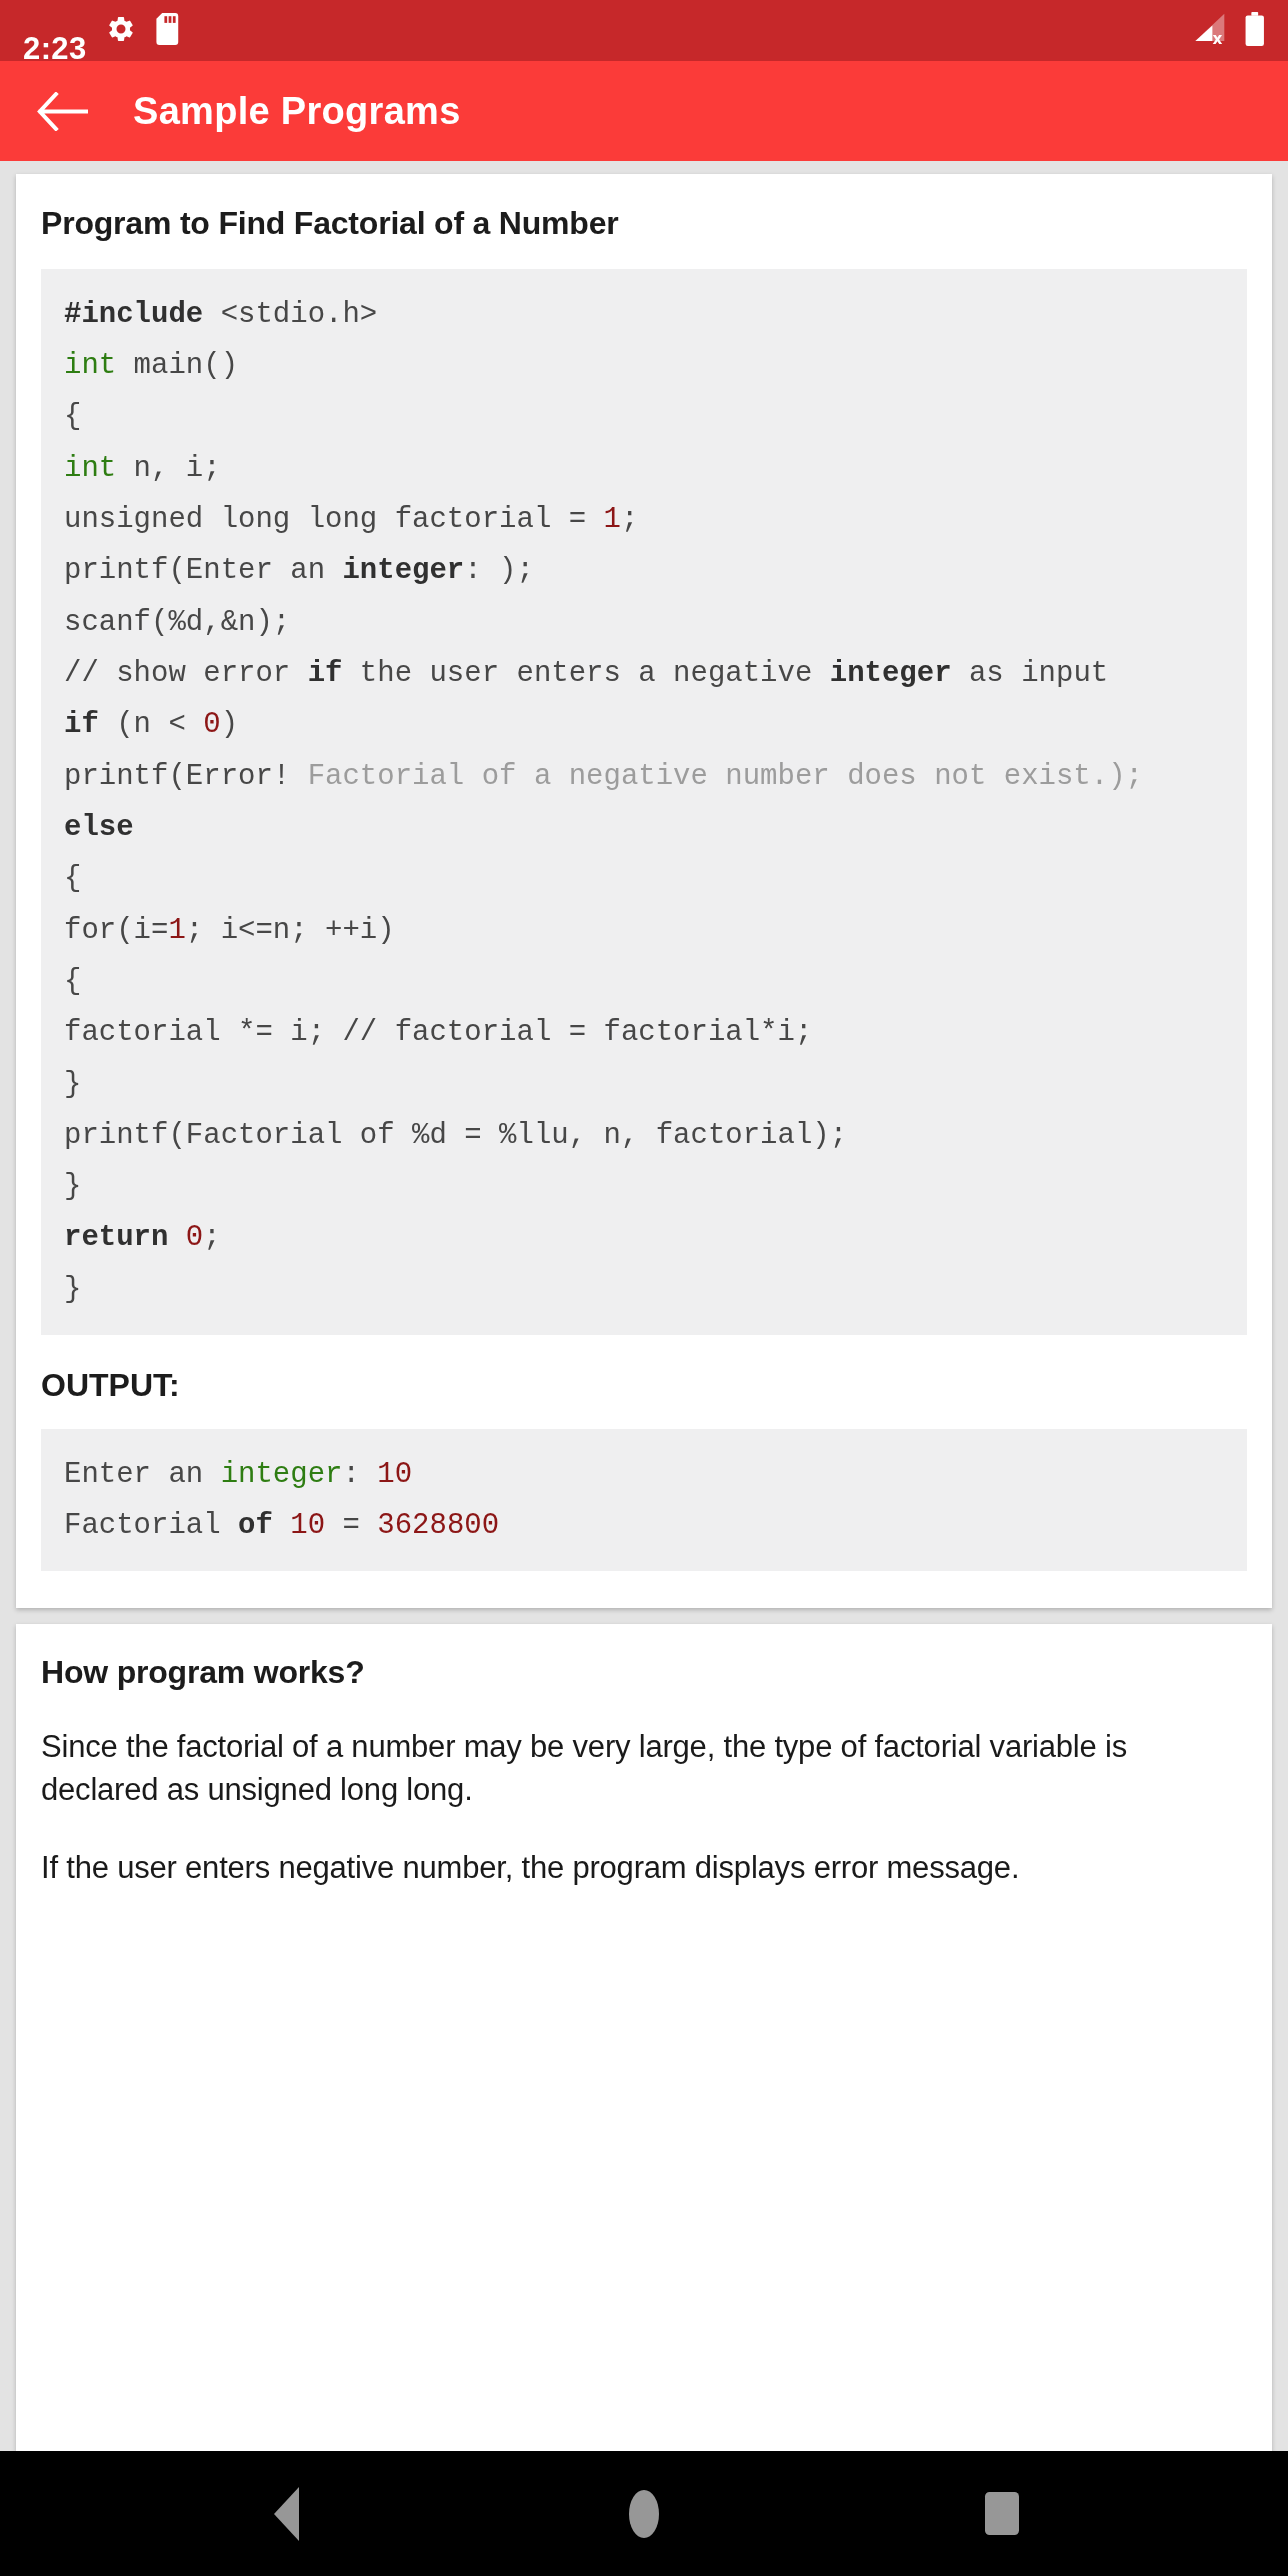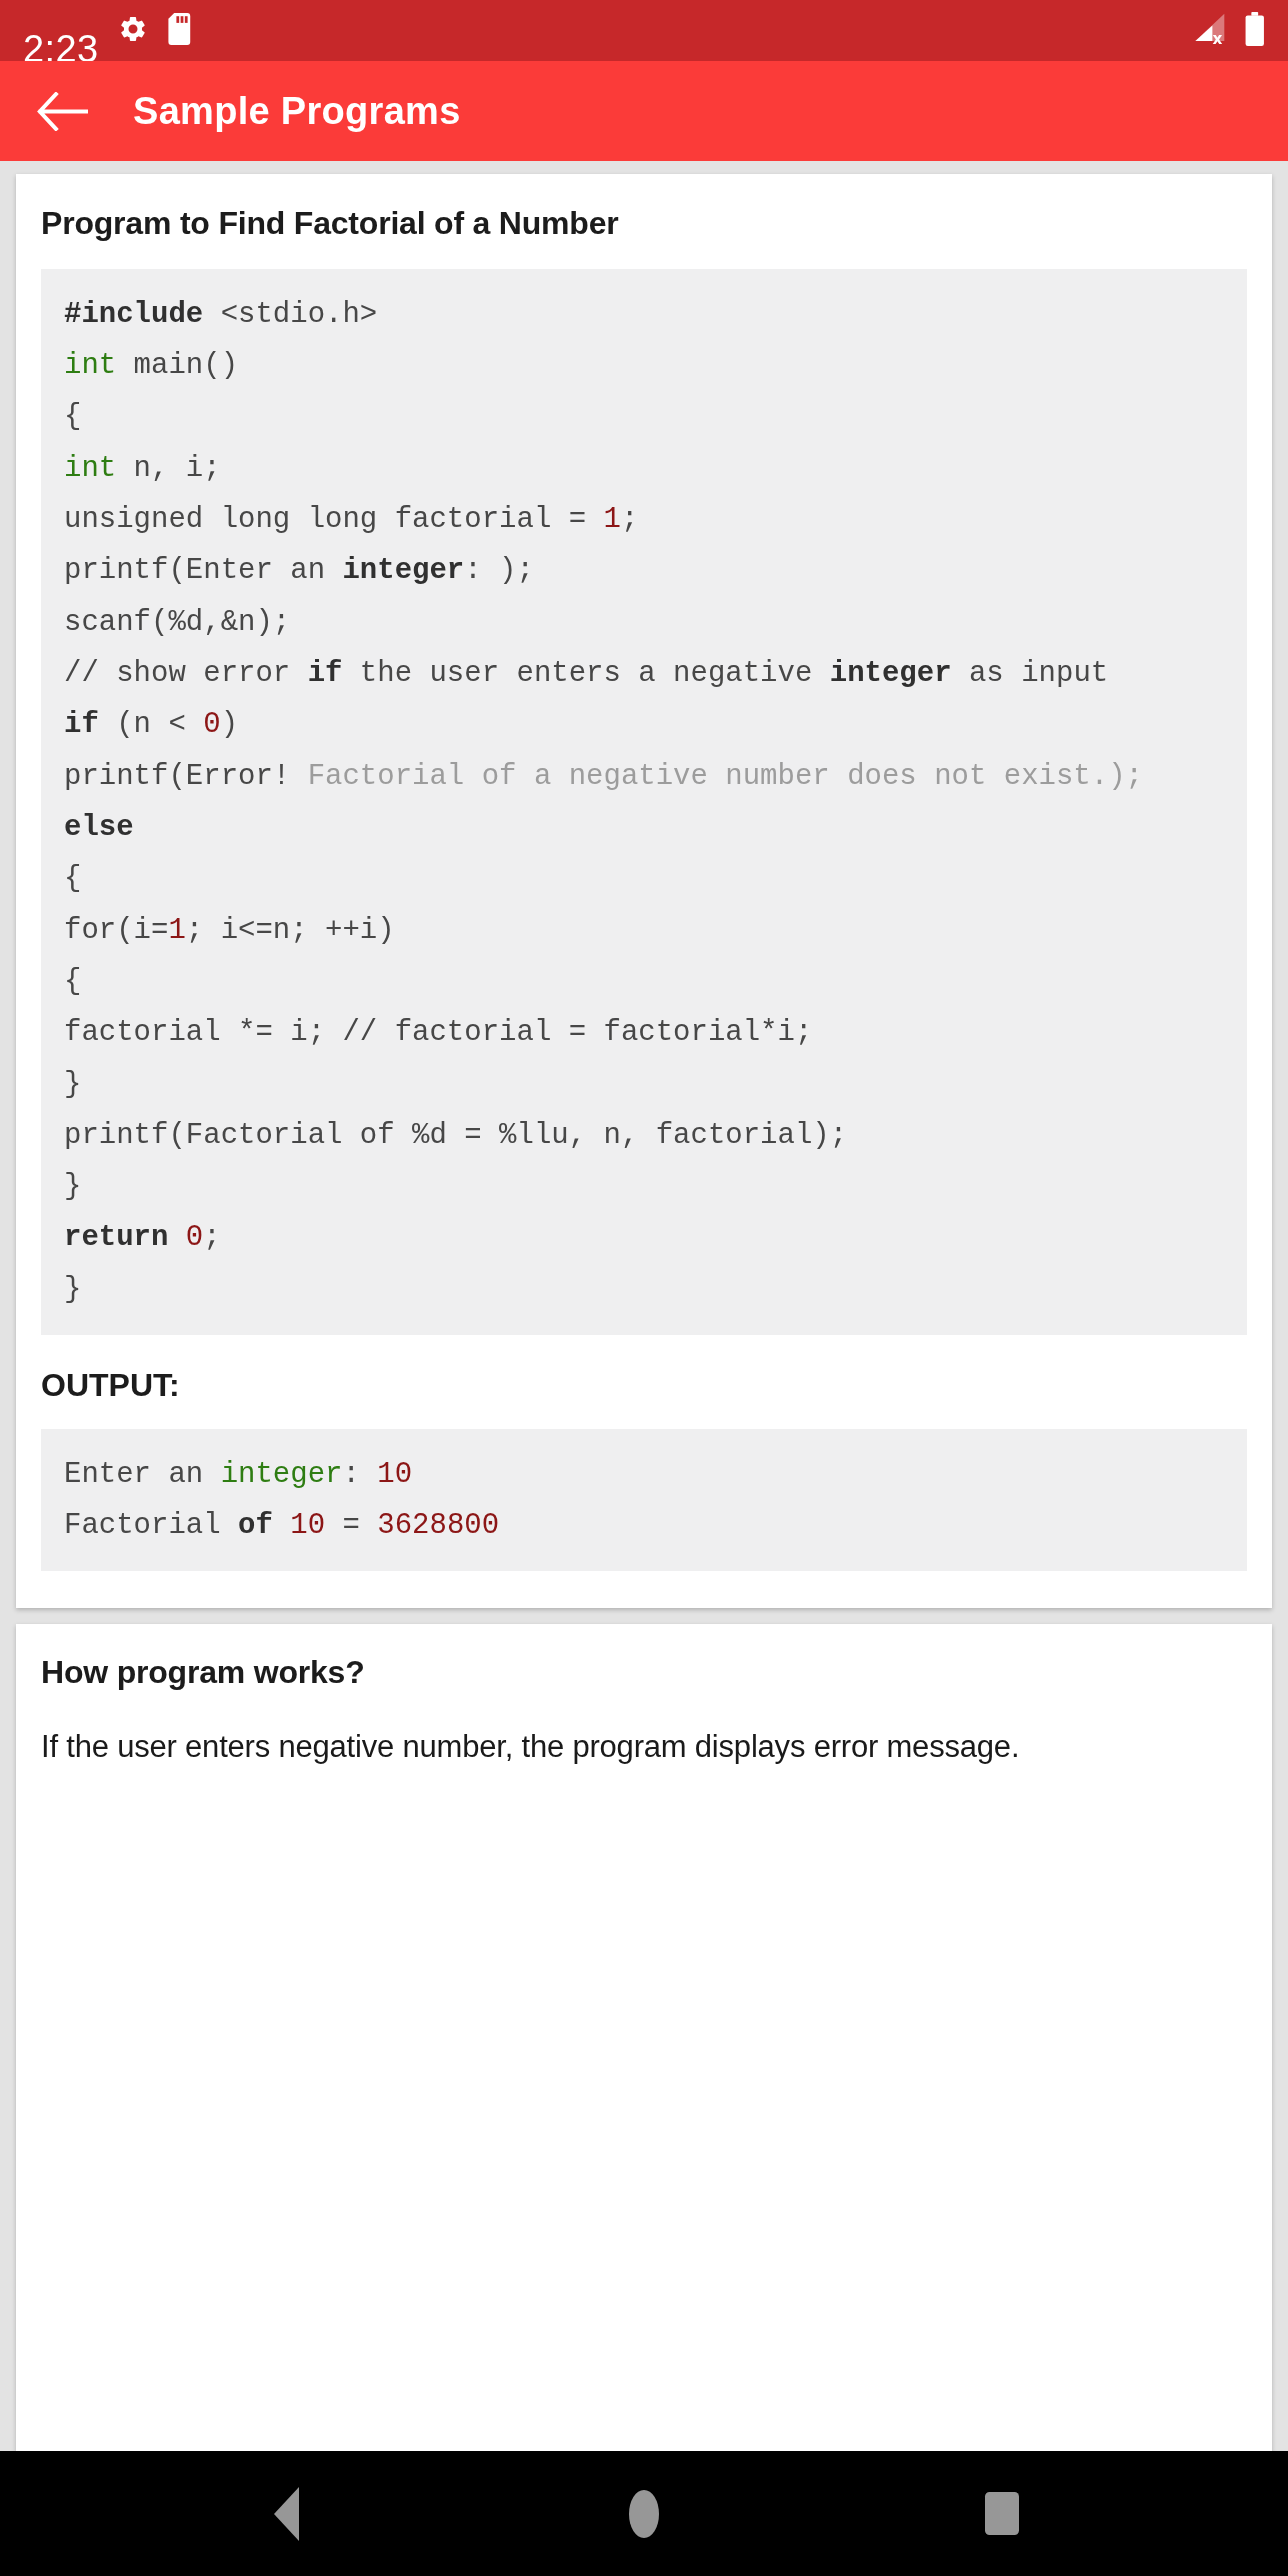--- a/index.html
+++ b/index.html
@@ -12,21 +12,21 @@
   .screen { width:1288px; height:2576px; display:flex; flex-direction:column; background:#e3e3e3; }
 
   
   .statusbar {
     height:61px; background:#c6282a; flex:0 0 61px;
     display:flex; align-items:center; padding:0 23px;
     color:#ffffff;
   }
   .sb-left { display:flex; align-items:center; gap:19.7px; }
   .sb-right { margin-left:auto; display:flex; align-items:center; gap:16px; }
-  .sb-time { font-size:38px; font-weight:normal; letter-spacing:0.4px; line-height:1;margin-top:36px; }
+  .sb-time { font-size:31px; font-weight:bold; letter-spacing:0.4px; line-height:1;margin-top:36px; }
   .sb-icon { display:block; }
 
   
   .appbar {
     height:100px; flex:0 0 100px; background:#fb3b39;
     display:flex; align-items:center; padding:14px 30px;
   }
   .back-btn {
     width:64px; height:64px; display:flex; align-items:center; justify-content:center;
     cursor:pointer;
@@ -170,20 +170,21 @@
       <div class="codebox" id="code-block"><div class="codeline"><span class="pp">#include </span><span class="plain">&lt;stdio.h&gt;</span></div><div class="codeline"><span class="kw">int</span><span class="plain"> main()</span></div><div class="codeline"><span class="plain">{</span></div><div class="codeline"><span class="kw">int</span><span class="plain"> n, i;</span></div><div class="codeline"><span class="plain">unsigned long long factorial = </span><span class="num">1</span><span class="plain">;</span></div><div class="codeline"><span class="plain">printf(Enter an </span><span class="kw-b">integer</span><span class="plain">: );</span></div><div class="codeline"><span class="plain">scanf(%d,&amp;n);</span></div><div class="codeline"><span class="plain">// show error </span><span class="kw-b">if</span><span class="plain"> the user enters a negative </span><span class="kw-b">integer</span><span class="plain"> as input</span></div><div class="codeline"><span class="kw-b">if</span><span class="plain"> (n &lt; </span><span class="num">0</span><span class="plain">)</span></div><div class="codeline"><span class="plain">printf(Error! </span><span class="dim">Factorial of a negative number does not exist.);</span></div><div class="codeline"><span class="kw-b">else</span></div><div class="codeline"><span class="plain">{</span></div><div class="codeline"><span class="plain">for(i=</span><span class="num">1</span><span class="plain">; i&lt;=n; ++i)</span></div><div class="codeline"><span class="plain">{</span></div><div class="codeline"><span class="plain">factorial *= i; // factorial = factorial*i;</span></div><div class="codeline"><span class="plain">}</span></div><div class="codeline"><span class="plain">printf(Factorial of %d = %llu, n, factorial);</span></div><div class="codeline"><span class="plain">}</span></div><div class="codeline"><span class="kw-b">return</span><span class="plain"> </span><span class="num">0</span><span class="plain">;</span></div><div class="codeline"><span class="plain">}</span></div></div>
 
       <div class="output-label">OUTPUT:</div>
 
       <div class="outbox" id="output-block"><div class="codeline"><span class="plain">Enter an </span><span class="kw">integer</span><span class="plain">: </span><span class="num">10</span></div><div class="codeline"><span class="plain">Factorial </span><span class="kw-b">of</span><span class="plain"> </span><span class="num">10</span><span class="plain"> = </span><span class="num">3628800</span></div></div>
     </div>
 
     <div class="card second">
       <div class="section-title">How program works?</div>
       <div id="paragraphs">
+          <div class="para">Since the factorial of a number may be very large, the type of factorial variable is declared as unsigned long long.</div>
           <div class="para">If the user enters negative number, the program displays error message.</div>
         </div>
     </div>
 
   </div>
 
   <div class="navbar">
     <div class="nav-btn">
       <span class="nav-back"></span>
     </div>

